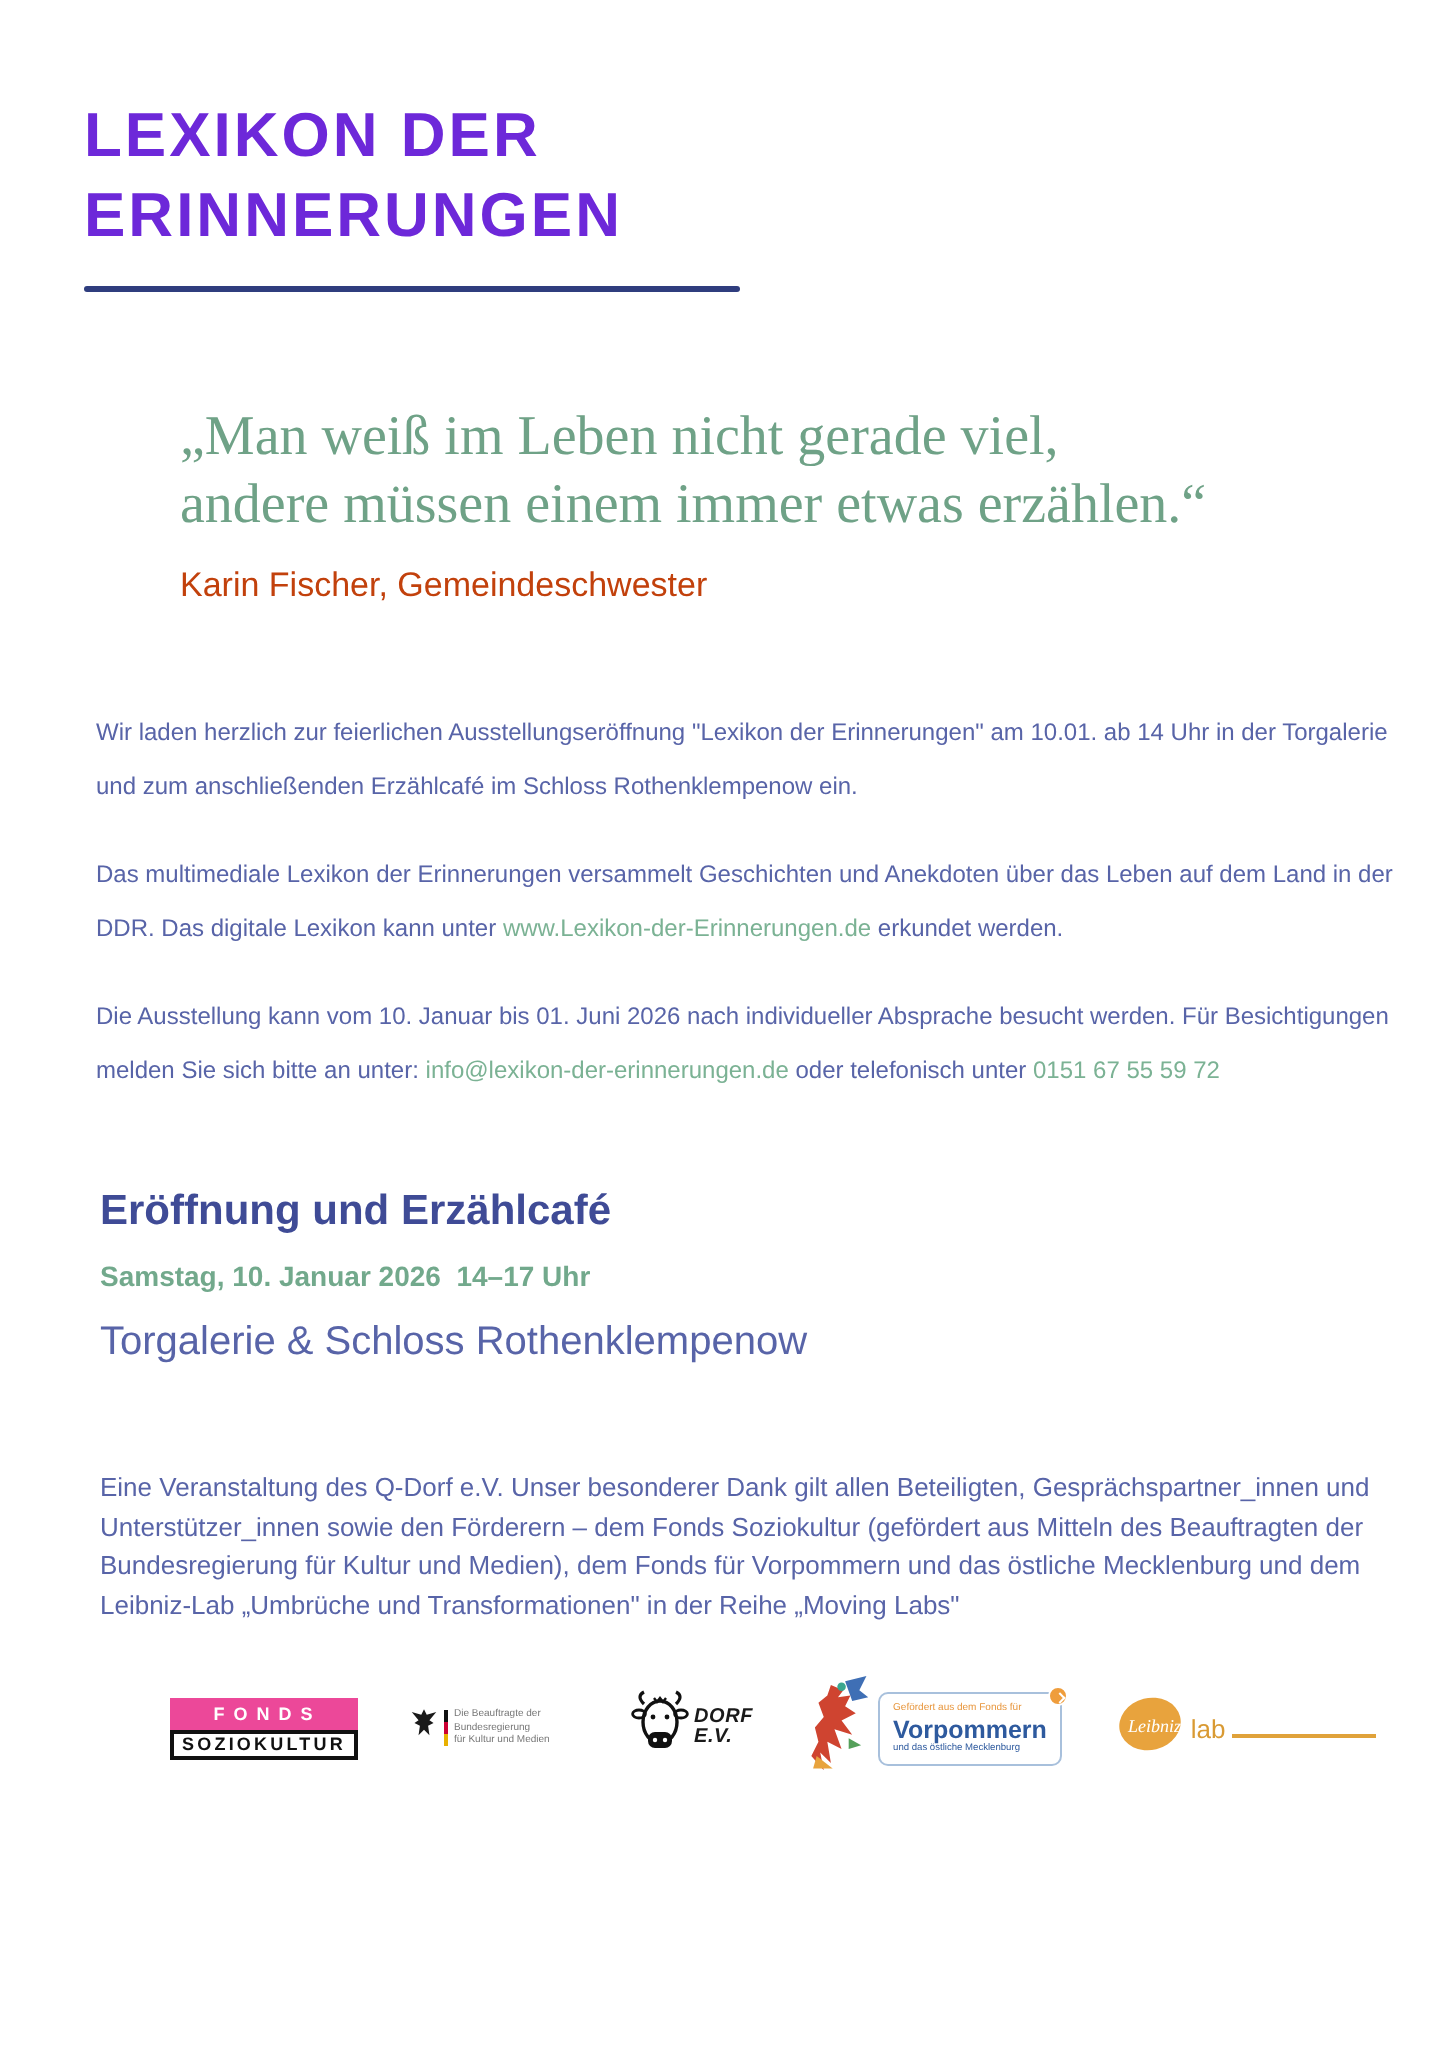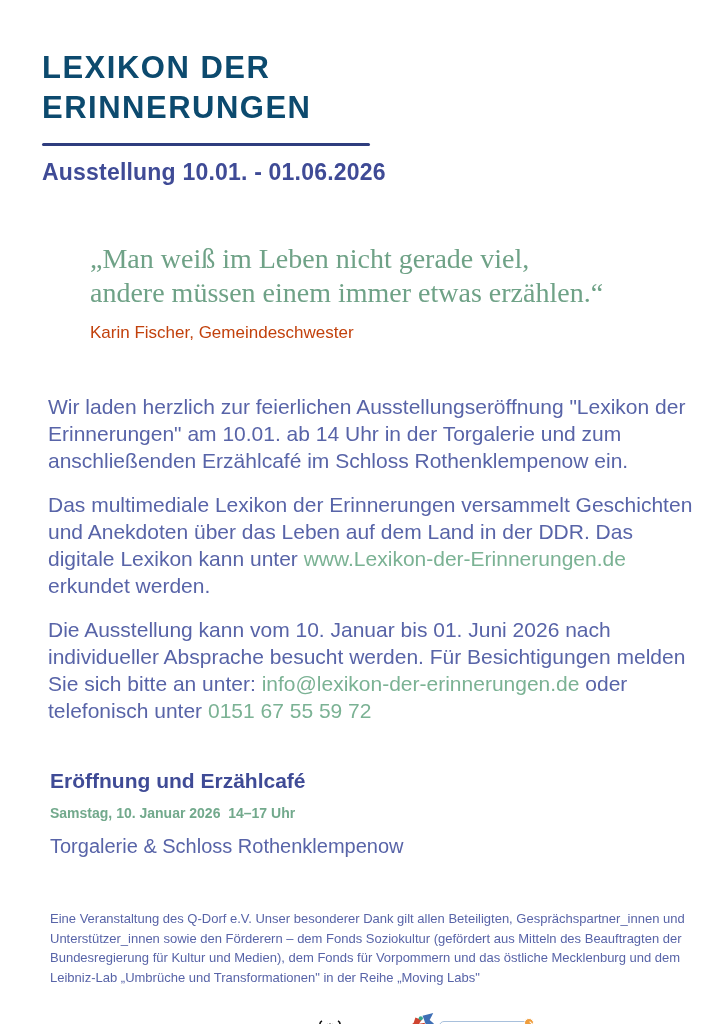--- a/index.html
+++ b/index.html
@@ -2,33 +2,33 @@
 <html><head>
 <meta charset="utf-8">
 <style>
   * { margin:0; padding:0; box-sizing:border-box; }
   html,body { width:720px; height:1024px; background:#ffffff; overflow:hidden;
               font-family:"Liberation Sans", sans-serif; }
   .flyer { position:relative; width:720px; height:1024px; background:#fff; }
 
   
   .title { margin:48px 0 12px 42px; font-size:31px; font-weight:800; letter-spacing:1.5px;
-           line-height:40px; color:#0c4a6e; }
+           line-height:40px; color:#6d28d9; }
   .divider { margin:15px 0 0 42px; width:328px; height:3px; background:#2f3d7e;
              border-radius:2px; }
   .subtitle { margin:13px 0 0 42px; font-size:23px; font-weight:bold; color:#3f4b96;
               letter-spacing:0.2px; }
 
   
   .quote { margin:56px 0 13px 90px; font-family:"Liberation Serif", serif;
            font-size:28px; line-height:34px; color:#6fa287; }
   .attribution { margin:12px 0 0 90px; font-size:17px; color:#c2410c; }
 
   
-  .body-copy { margin:50px 0 0 48px; width:652px; font-size:21px; line-height:27px;
+  .body-copy { margin:50px 0 0 48px; width:652px; font-size:12px; line-height:27px;
                color:#5864a8; }
   .body-copy p { margin:0 0 17px 0; }
   .green-link { color:#7bb294; text-decoration:none; }
   .green-text { color:#7bb294; }
 
   
   .event { margin:40px 0 0 50px; }
   .event-title { font-size:21px; font-weight:bold; color:#3f4b96; line-height:33px; }
   .event-date  { font-size:14px; font-weight:bold; color:#72a98c; line-height:33px;
                  white-space:pre-wrap; }
@@ -76,21 +76,20 @@
 
 <div class="flyer">
 
   <div class="title">
     <div>LEXIKON DER</div>
     <div>ERINNERUNGEN</div>
   </div>
 
   <div class="divider"></div>
 
-  <div class="subtitle">Ausstellung 10.01. - 01.06.2026</div>
 
   <div class="quote">
     <div>„Man weiß im Leben nicht gerade viel,</div>
     <div>andere müssen einem immer etwas erzählen.“</div>
   </div>
   <div class="attribution">Karin Fischer, Gemeindeschwester</div>
 
   <div class="body-copy">
     <p>Wir laden herzlich zur feierlichen Ausstellungseröffnung "Lexikon der Erinnerungen" am 10.01. ab 14 Uhr in der Torgalerie und zum anschließenden Erzählcafé im Schloss Rothenklempenow ein.</p>
     <p><span>Das multimediale Lexikon der Erinnerungen versammelt Geschichten und Anekdoten über das Leben auf dem Land in der DDR. Das digitale Lexikon kann unter</span>
@@ -163,15 +162,25 @@
         </svg>
       </span>
       <div class="vp-box">
         <div class="vp-badge"></div>
         <div class="vp-small">Gefördert aus dem Fonds für</div>
         <div class="vp-main">Vorpommern</div>
         <div class="vp-sub">und das östliche Mecklenburg</div>
       </div>
     </div>
 
+    <div class="leibniz">
+      <span>
+        <svg width="36" height="32" viewBox="0 0 36 32">
+          <ellipse cx="18" cy="16" rx="15.5" ry="13" fill="#e8a33d" transform="rotate(-14 18 16)"></ellipse>
+          <text x="7" y="20" font-size="9" font-style="italic" fill="#ffffff" font-family="Liberation Serif, serif">Leibniz</text>
+        </svg>
+      </span>
+      <span class="leibniz-lab">lab</span>
+      <div class="leibniz-line"></div>
+    </div>
 
   </div>
 </div>
 
 </body></html>

